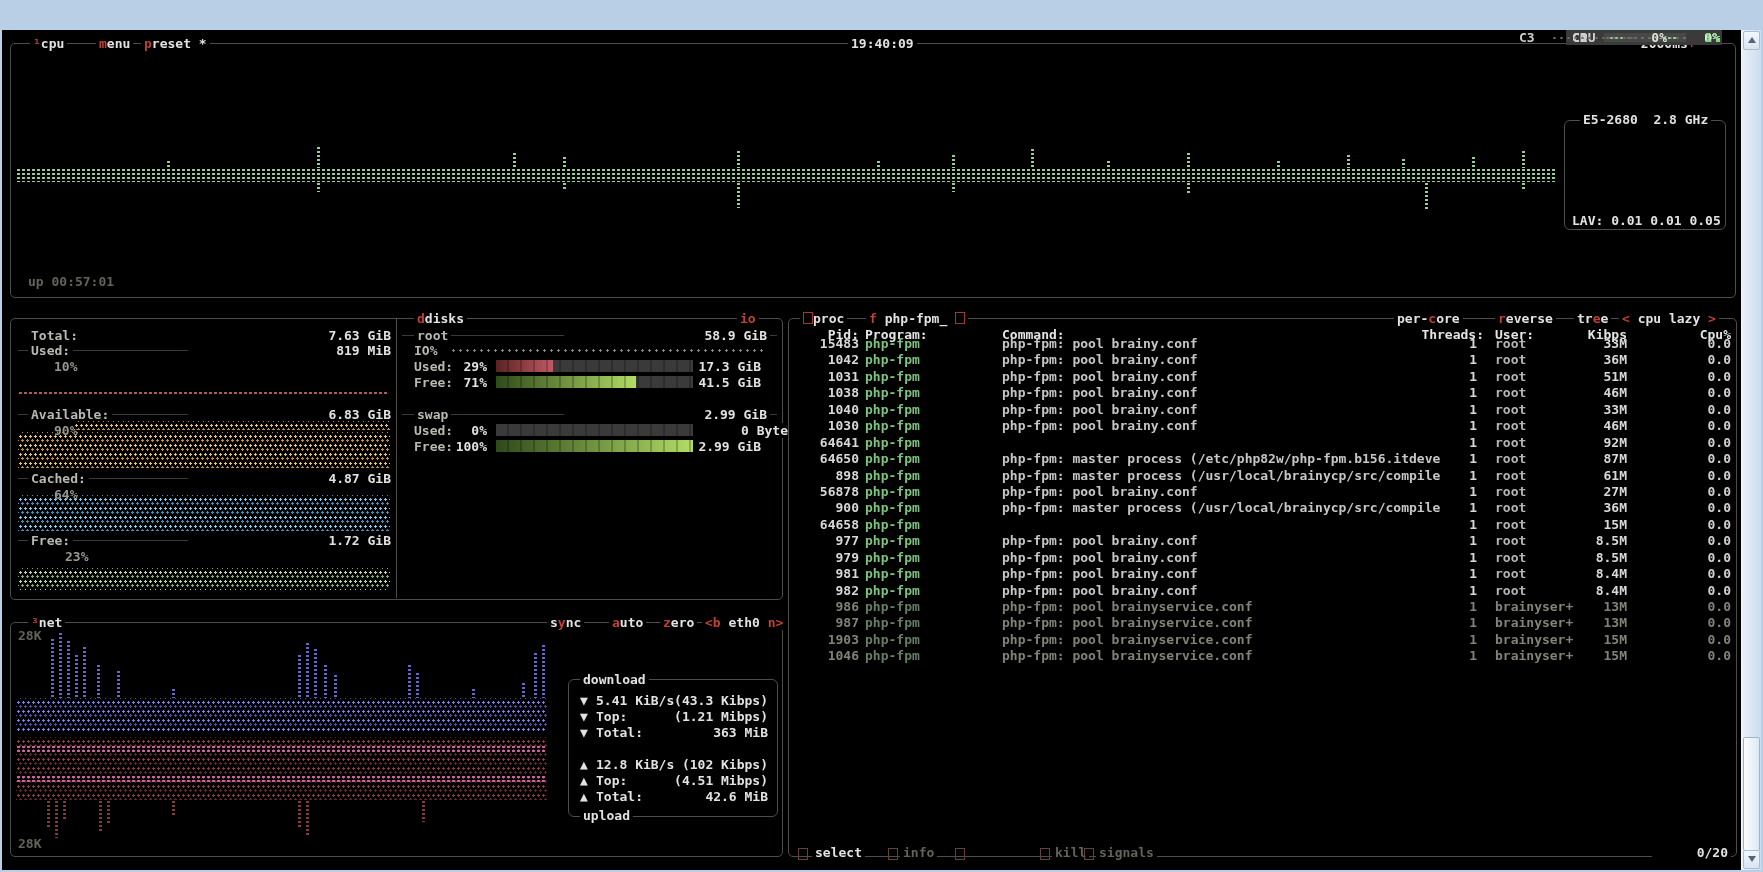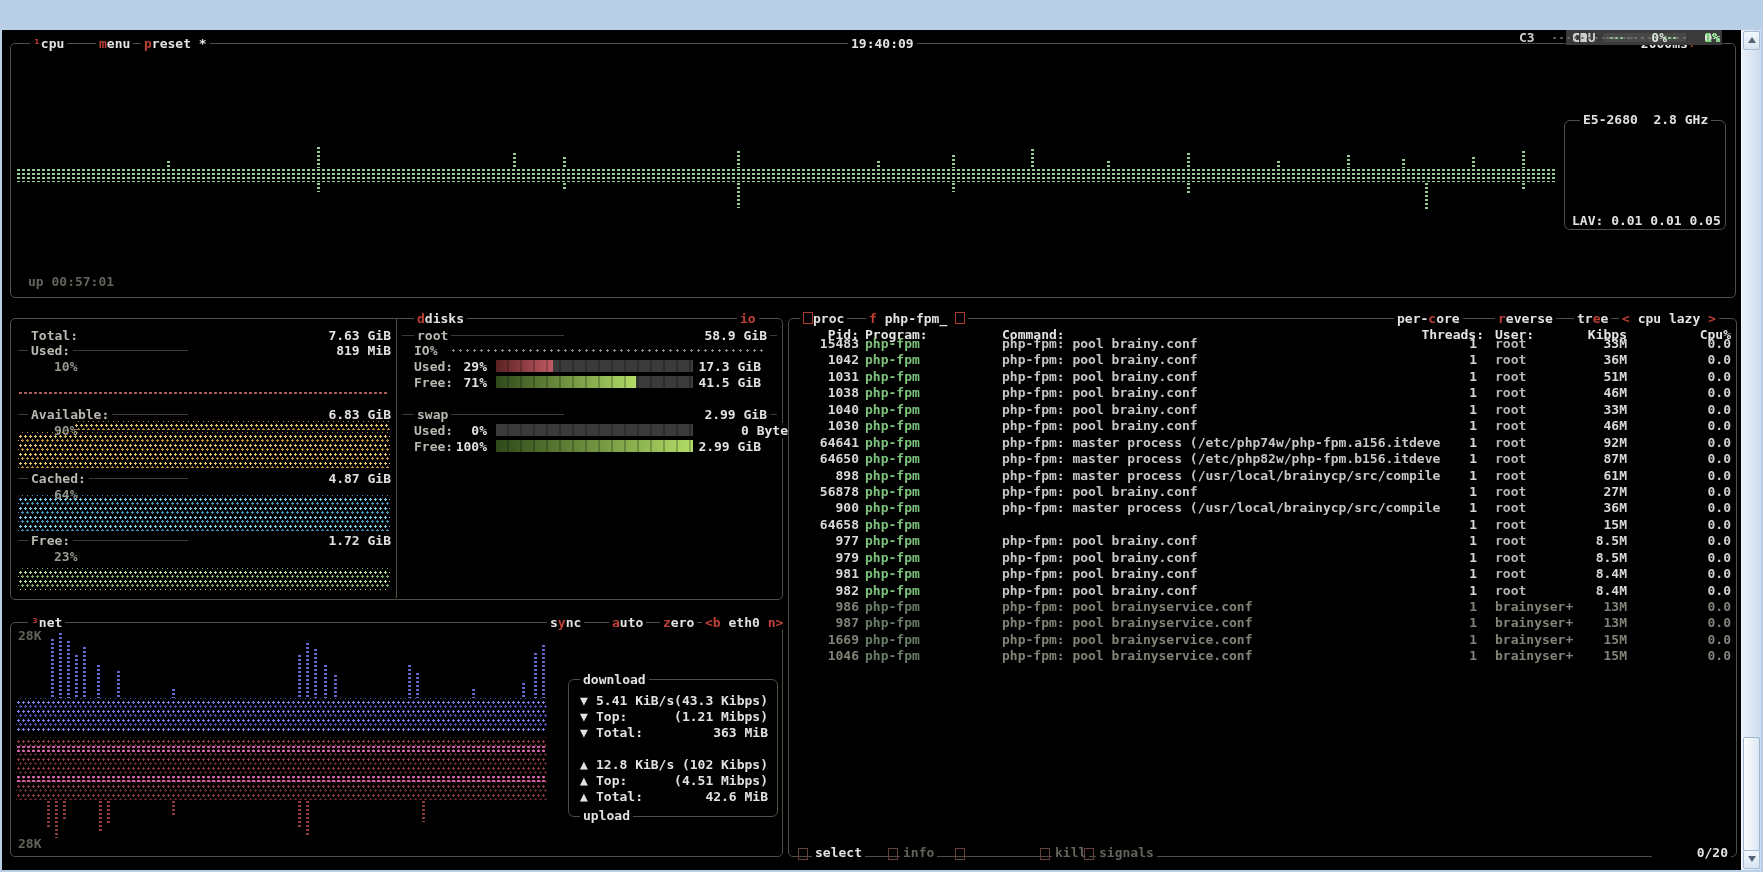--- a/index.html
+++ b/index.html
@@ -214,21 +214,21 @@
           <span class="t ontop val mv right">1.72 GiB</span>
           <span class="t pct mp">23%</span>
         </div>
       </div>
     <style>
       .memrow .ml{left:26px;} .memrow .mv{left:186px;width:200px;} .memrow .mp{left:52px;}
       .r-total .ml,.r-total .mv{top:298px;}
       .r-used .ml,.r-used .mv{top:313px;} .r-used .mp{top:329px;}
       .r-avail .ml,.r-avail .mv{top:377px;} .r-avail .mp{top:393px;background:#000;padding-right:4px;}
       .r-cached .ml,.r-cached .mv{top:441px;} .r-cached .mp{top:457px;}
-      .r-free .ml,.r-free .mv{top:503px;} .r-free .mp{top:519px;}
+      .r-free .ml,.r-free .mv{top:503px;} .r-free .mp{top:519px;margin-left:11px;}
     </style>
     <div class="dots" style="left:16px;top:360px;width:370px;height:6px;--dc:#b06060;background-size:5px 6px;"></div>
     <div class="dots2" style="left:72px;top:391px;width:316px;height:9px;--d1:#ecc76a;--d2:#c28f35;"></div>
     <div class="dots2" style="left:16px;top:402px;width:372px;height:36px;--d1:#ecc76a;--d2:#c28f35;"></div>
     <div class="dots2" style="left:16px;top:465px;width:372px;height:36px;--d1:#7dd0ee;--d2:#3f92bd;"></div>
     <div class="dots2" style="left:16px;top:538px;width:372px;height:22px;--d1:#b6e09a;--d2:#7fae62;"></div>
 
     <div class="hline" style="left:400px;top:305px;width:375px;"></div>
     <div class="t ontop lab" style="left:412px;top:298px;">root</div>
     <div class="t ontop val right" style="left:562px;top:298px;width:200px;">58.9 GiB</div>
@@ -446,21 +446,20 @@
           <span class="c-thr">1</span>
           <span class="c-user">root</span>
           <span class="c-mem">46M</span>
           <i class="c-dots"></i>
           <span class="c-cpu">0.0</span>
         </div>
 
         <div class="prow">
           <span class="c-pid">64641</span>
           <span class="c-prog">php-fpm</span>
-          <span class="c-cmd">php-fpm: master process (/etc/php74w/php-fpm.a156.itdeve</span>
           <span class="c-thr">1</span>
           <span class="c-user">root</span>
           <span class="c-mem">92M</span>
           <i class="c-dots"></i>
           <span class="c-cpu">0.0</span>
         </div>
 
         <div class="prow">
           <span class="c-pid">64650</span>
           <span class="c-prog">php-fpm</span>
@@ -575,21 +574,21 @@
           <span class="c-prog">php-fpm</span>
           <span class="c-cmd">php-fpm: pool brainyservice.conf</span>
           <span class="c-thr">1</span>
           <span class="c-user">brainyser+</span>
           <span class="c-mem">13M</span>
           <i class="c-dots"></i>
           <span class="c-cpu">0.0</span>
         </div>
 
         <div class="prow dimrow">
-          <span class="c-pid">1669</span>
+          <span class="c-pid">1903</span>
           <span class="c-prog">php-fpm</span>
           <span class="c-cmd">php-fpm: pool brainyservice.conf</span>
           <span class="c-thr">1</span>
           <span class="c-user">brainyser+</span>
           <span class="c-mem">15M</span>
           <i class="c-dots"></i>
           <span class="c-cpu">0.0</span>
         </div>
 
         <div class="prow dimrow">

